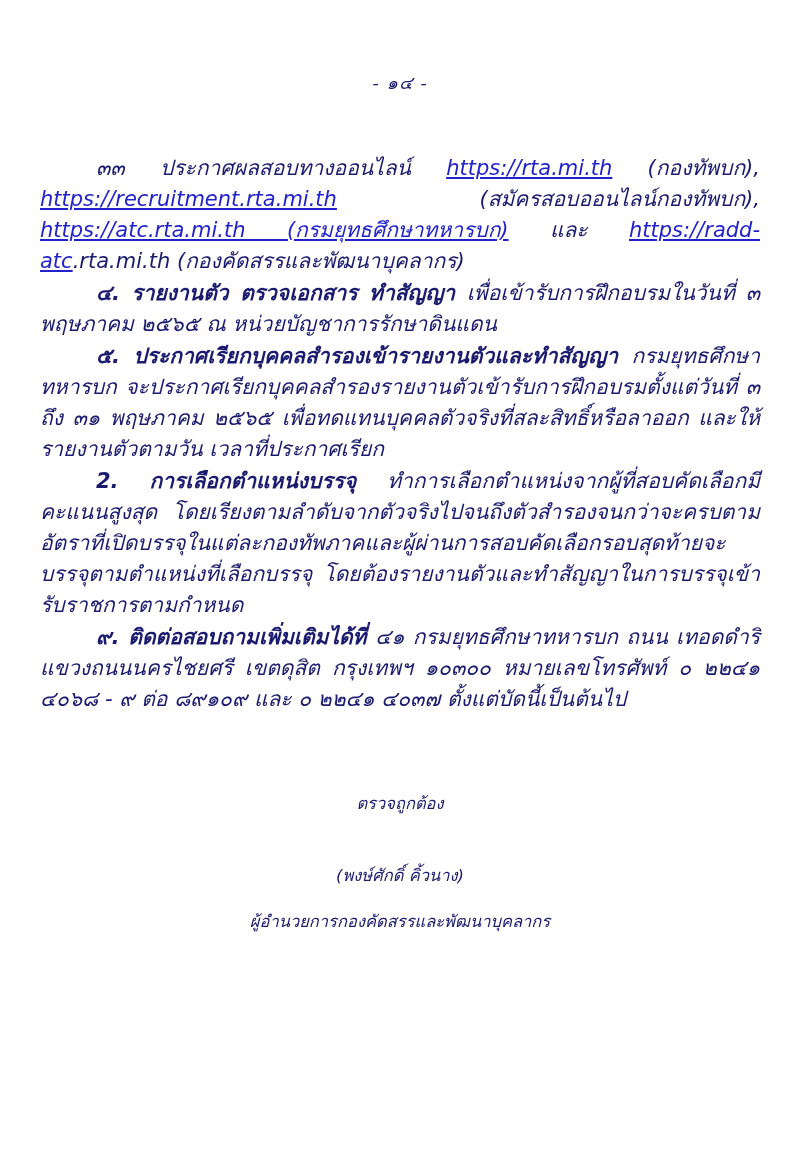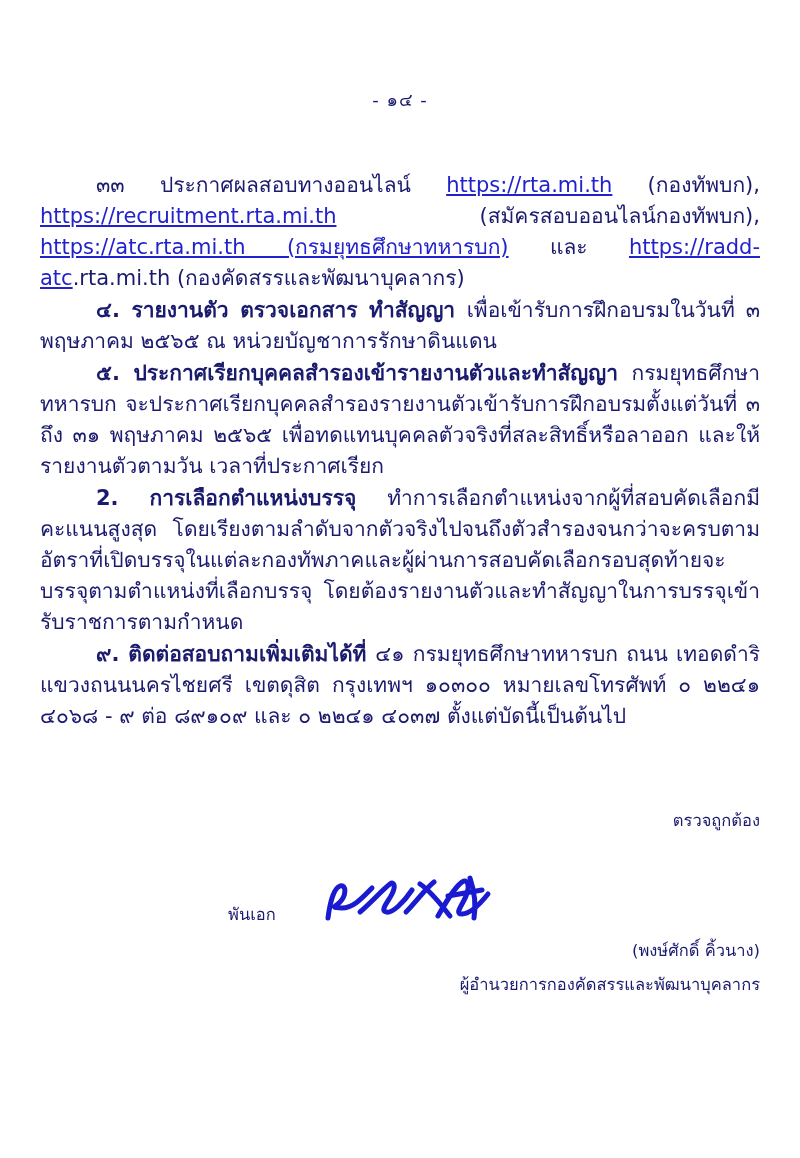--- a/index.html
+++ b/index.html
@@ -13,21 +13,22 @@
     font-family: "DejaVu Sans", "Liberation Sans", sans-serif;
     color: #1a1a6e;
     position: relative;
     overflow: hidden;
   }
   .page {
     width: 800px;
     height: 1158px;
     position: relative;
     box-sizing: border-box;
-    padding: 17px 40px;
+    padding: 0 40px;
+    font-style: italic;
   }
   .page-number {
     text-align: center;
     font-size: 18px;
     color: #1a1a6e;
     padding-top: 68px;
     letter-spacing: 1px;
   }
   .body-block {
     margin-top: 56px;
@@ -46,21 +47,21 @@
   }
   .bold {
     font-weight: bold;
   }
   .lnk {
     color: #2222cc;
     text-decoration: underline;
   }
   .sig-block {
     margin-top: 74px;
-    text-align: right;
+    text-align: center;
     font-size: 16.5px;
     line-height: 30px;
     color: #1a1a6e;
   }
   .sig-check {
     margin-bottom: 42px;
   }
   .sig-row {
     position: relative;
     height: 52px;
@@ -77,51 +78,37 @@
     left: 50%;
     transform: translateX(-80px);
     top: -6px;
     width: 180px;
     height: 60px;
   }
   .sig-name {
     margin-top: 6px;
   }
   .sig-title {
-    margin-top: 4px;
+    margin-top: 16px;
   }
 </style>
 </head>
 <body>
 
 <div class="page">
 
   <div class="page-number">- ๑๔ -</div>
 
   <div class="body-block">
     <p class="para indent" id="p0"><span>๓๓  ประกาศผลสอบทางออนไลน์ </span><span class="lnk">https://rta.mi.th</span><span> (กองทัพบก), </span><span class="lnk">https://recruitment.rta.mi.th</span><span> (สมัครสอบออนไลน์กองทัพบก), </span><span class="lnk">https://atc.rta.mi.th (กรมยุทธศึกษาทหารบก)</span><span> และ </span><span class="lnk">https://radd-atc</span><span>.rta.mi.th (กองคัดสรรและพัฒนาบุคลากร)</span></p>
     <p class="para indent" id="p1"><span class="bold">๔. รายงานตัว ตรวจเอกสาร ทำสัญญา </span><span>เพื่อเข้ารับการฝึกอบรมในวันที่ ๓ พฤษภาคม ๒๕๖๕ ณ หน่วยบัญชาการรักษาดินแดน</span></p>
     <p class="para indent" id="p2"><span class="bold">๕. ประกาศเรียกบุคคลสำรองเข้ารายงานตัวและทำสัญญา </span><span>กรมยุทธศึกษาทหารบก จะประกาศเรียกบุคคลสำรองรายงานตัวเข้ารับการฝึกอบรมตั้งแต่วันที่ ๓ ถึง ๓๑ พฤษภาคม ๒๕๖๕ เพื่อทดแทนบุคคลตัวจริงที่สละสิทธิ์หรือลาออก และให้รายงานตัวตามวัน เวลาที่ประกาศเรียก</span></p>
     <p class="para indent" id="p3"><span class="bold">2. การเลือกตำแหน่งบรรจุ </span><span>ทำการเลือกตำแหน่งจากผู้ที่สอบคัดเลือกมีคะแนนสูงสุด โดยเรียงตามลำดับจากตัวจริงไปจนถึงตัวสำรองจนกว่าจะครบตามอัตราที่เปิดบรรจุในแต่ละกองทัพภาคและผู้ผ่านการสอบคัดเลือกรอบสุดท้ายจะบรรจุตามตำแหน่งที่เลือกบรรจุ โดยต้องรายงานตัวและทำสัญญาในการบรรจุเข้ารับราชการตามกำหนด</span></p>
     <p class="para indent" id="p5"><span class="bold">๙. ติดต่อสอบถามเพิ่มเติมได้ที่ </span><span>๔๑ กรมยุทธศึกษาทหารบก ถนน เทอดดำริ แขวงถนนนครไชยศรี เขตดุสิต กรุงเทพฯ ๑๐๓๐๐ หมายเลขโทรศัพท์ ๐ ๒๒๔๑ ๔๐๖๘ - ๙ ต่อ ๘๙๑๐๙ และ ๐ ๒๒๔๑ ๔๐๓๗ ตั้งแต่บัดนี้เป็นต้นไป</span></p>
   </div>
 
   <div class="sig-block">
     <div class="sig-check">ตรวจถูกต้อง</div>
-    <div class="sig-row">
-      <span class="sig-rank">พันเอก</span>
-      <svg class="signature" viewBox="0 0 180 60">
-        <g fill="none" stroke="#1a1ad0" stroke-width="5" stroke-linecap="round" stroke-linejoin="round">
-          <path d="M8 46 C10 30, 14 16, 20 14 C27 12, 26 24, 20 30 C15 35, 10 36, 22 36 C34 36, 44 24, 52 16"></path>
-          <path d="M40 40 C52 30, 62 18, 70 12 C74 9, 76 14, 72 22 C68 30, 60 38, 66 40 C72 42, 84 30, 92 18"></path>
-          <path d="M86 40 C96 30, 106 16, 114 10"></path>
-          <path d="M100 12 C112 20, 122 34, 130 44"></path>
-          <path d="M118 44 C126 30, 134 16, 142 10 C148 6, 150 14, 146 24 C142 34, 134 42, 142 42 C150 42, 160 32, 168 22"></path>
-          <path d="M128 24 L162 18"></path>
-          <path d="M150 6 C154 18, 156 34, 154 46"></path>
-        </g>
-      </svg>
-    </div>
     <div class="sig-name">(พงษ์ศักดิ์  คิ้วนาง)</div>
     <div class="sig-title">ผู้อำนวยการกองคัดสรรและพัฒนาบุคลากร</div>
   </div>
 
 </div>
 
 </body></html>

